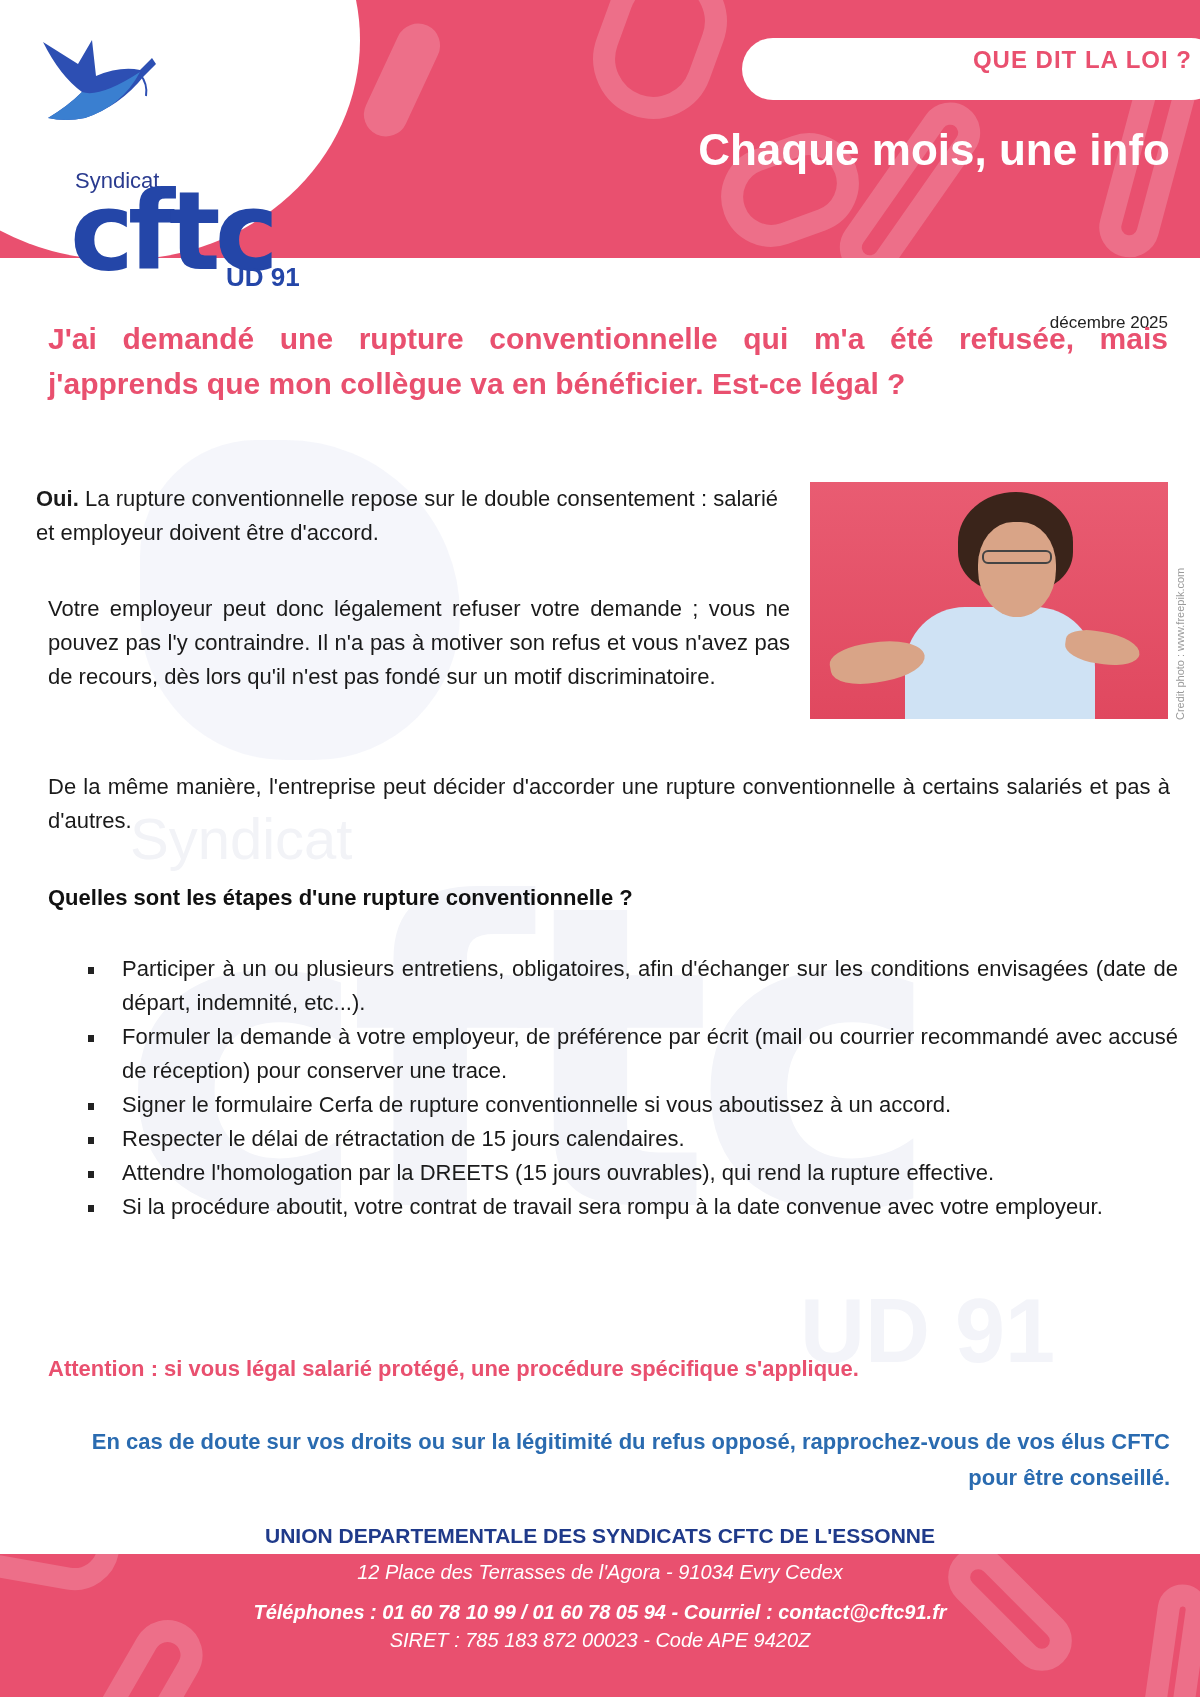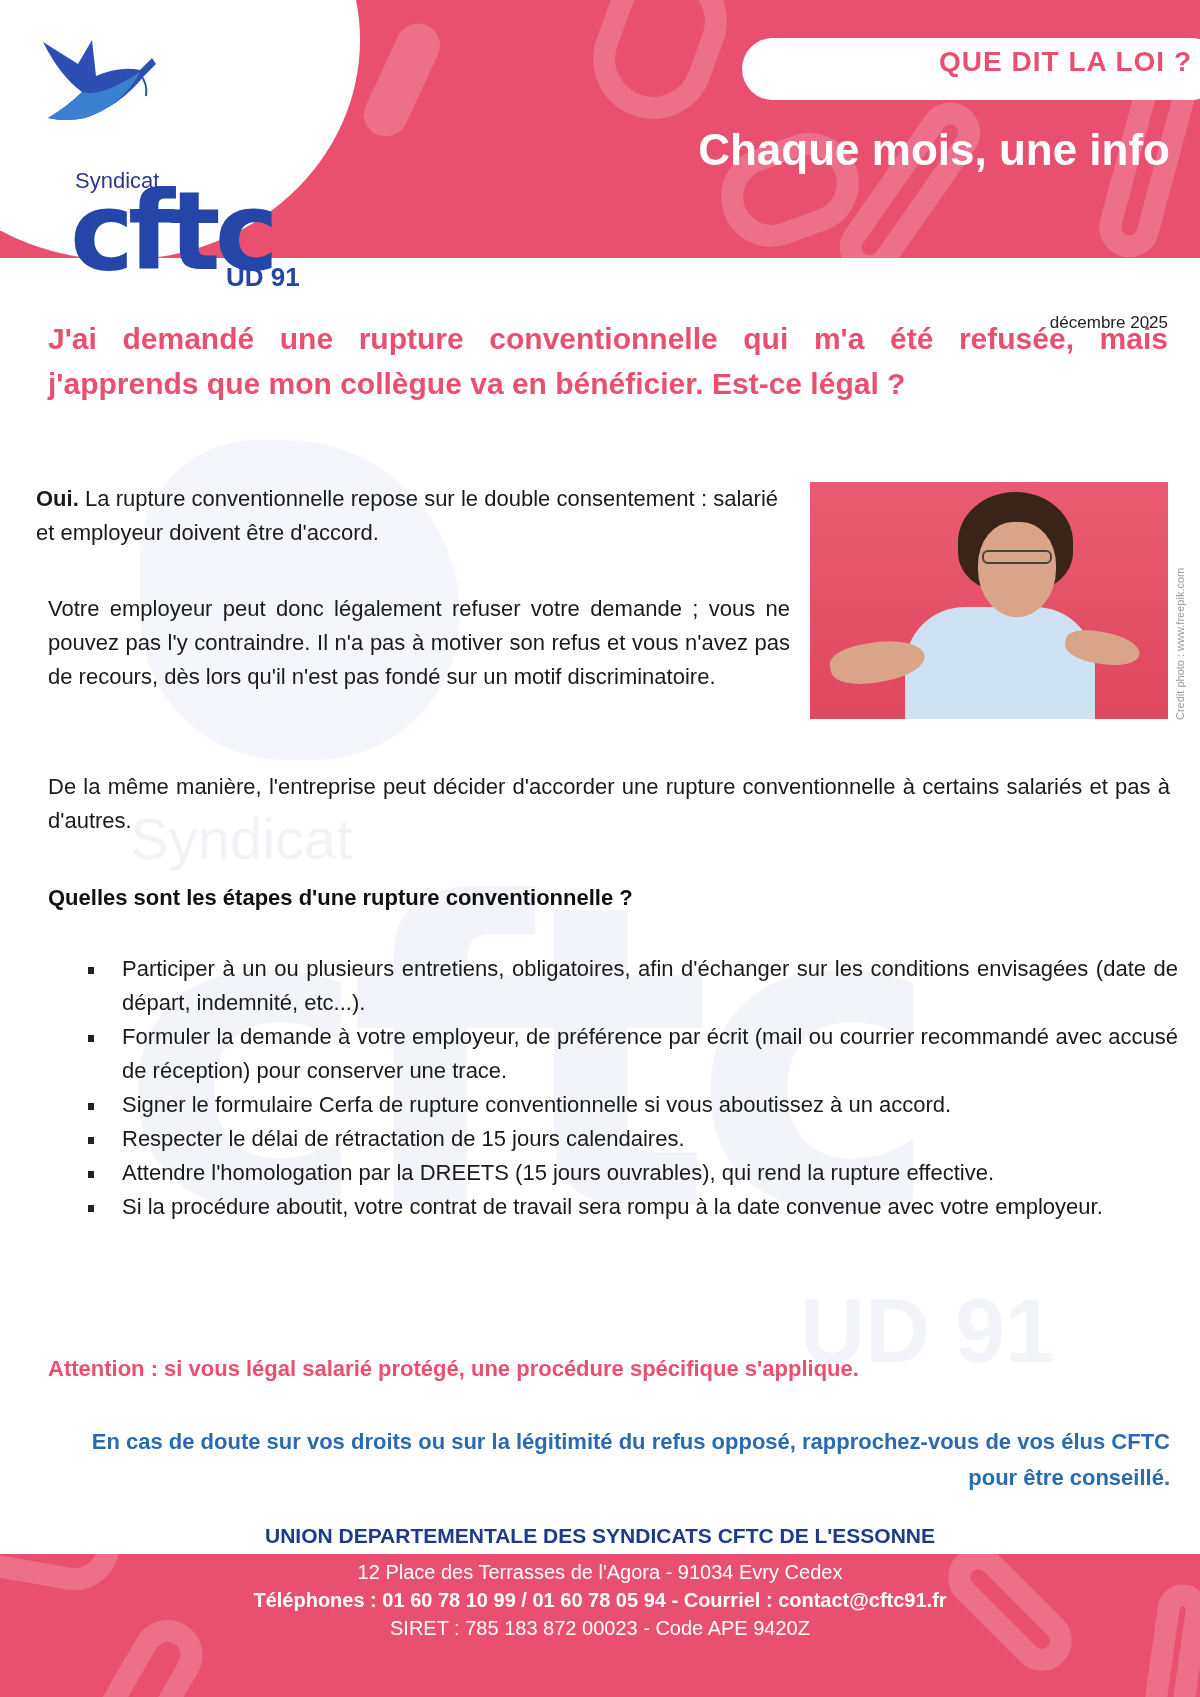--- a/index.html
+++ b/index.html
@@ -12,21 +12,21 @@
   .logo-bubble { position: absolute; left: -120px; top: -180px; width: 480px; height: 440px; background: #ffffff; border-radius: 50%; }
   .header-white-strip { position: absolute; left: 0; top: 258px; width: 1200px; height: 4px; background: #fff; }
 
   .logo { position: absolute; left: 40px; top: 36px; width: 280px; height: 260px; }
   .logo .dove { position: absolute; left: 0; top: 0; }
   .logo .syndicat { position: absolute; left: 35px; top: 132px; font-size: 22px; color: #2a3b8f; font-weight: normal; }
   .logo .cftc { position: absolute; left: 30px; top: 142px; font-family: "DejaVu Sans", sans-serif; font-size: 108px; font-weight: bold; letter-spacing: -6px; color: #2446a8; line-height: 1; }
   .logo .ud91 { position: absolute; left: 186px; top: 226px; font-size: 26px; font-weight: bold; color: #2446a8; }
 
   .que-dit { position: absolute; left: 742px; top: 38px; width: 480px; height: 62px; background: #fff; border-radius: 31px; }
-  .que-dit-text { position: absolute; right: 30px; top: 8px; font-size: 28px; font-weight: bold; color: #e9506f; letter-spacing: 1px; }
+  .que-dit-text { position: absolute; right: 30px; top: 8px; font-size: 24px; font-weight: bold; color: #e9506f; letter-spacing: 1px; }
   .tagline { position: absolute; right: 30px; top: 120px; text-align: right; color: #fff; font-size: 44px; font-weight: bold; line-height: 60px; }
 
   .date { position: absolute; right: 32px; top: 274px; font-size: 17px; color: #222; margin-top: 39px; }
 
   
   .watermark { position: absolute; left: 120px; top: 430px; width: 960px; height: 900px; pointer-events: none; }
   .wm-dove { position: absolute; left: 20px; top: 10px; width: 320px; height: 320px; background: #f3f4fa; border-radius: 40% 60% 50% 50%; opacity: .8; }
   .wm-syndicat { position: absolute; left: 10px; top: 375px; font-size: 58px; color: #f2f3f7; }
   .wm-cftc { position: absolute; left: 0; top: 420px; font-family: "DejaVu Sans", sans-serif; font-size: 420px; font-weight: bold; color: #f3f4f9; letter-spacing: -20px; line-height: 1; }
   .wm-ud { position: absolute; left: 680px; top: 850px; font-size: 90px; font-weight: bold; color: #f3f4f9; }
@@ -55,23 +55,23 @@
   .steps li { position: relative; padding-left: 44px; font-size: 22px; line-height: 34px; color: #1a1a1a; text-align: justify; }
   .steps li .bullet { position: absolute; left: 10px; top: 15px; width: 6px; height: 7px; background: #222; }
 
   .attention { position: absolute; left: 48px; top: 1356px; font-size: 22px; font-weight: bold; color: #e9506f; }
   .advice { position: absolute; left: 48px; top: 1424px; width: 1122px; font-size: 22px; font-weight: bold; color: #2a6bb0; line-height: 36px; text-align: right; }
 
   
   .union { position: absolute; left: 0; top: 1524px; width: 1200px; text-align: center; font-size: 21px; font-weight: bold; color: #1f3a8a; }
   .footer { position: absolute; left: 0; top: 1554px; width: 1200px; height: 143px; background: #e9506f; overflow: hidden; }
   .footer .squiggle { position: absolute; border: 22px solid rgba(255,255,255,0.18); border-radius: 60px; }
-  .footer-lines { position: absolute; left: 0; top: 4px; width: 1200px; text-align: center; color: #fff; }
+  .footer-lines { position: absolute; left: 0; top: 4px; width: 1200px; text-align: center; color: #fff; font-style: italic; }
   .footer-lines div { font-size: 20px; line-height: 28px; }
-  .footer-lines .bold { font-weight: bold; }
+  .footer-lines .bold { font-weight: bold; margin-top: 12px; }
   .footer-lines .small { font-size: 17px; }
 </style>
 </head>
 <body>
 
 <div class="header">
   <div class="squiggle" style="left:600px;top:-40px;width:120px;height:160px;transform:rotate(20deg);"></div>
   <div class="squiggle" style="left:880px;top:90px;width:60px;height:200px;transform:rotate(35deg);"></div>
   <div class="squiggle" style="left:1120px;top:40px;width:60px;height:220px;transform:rotate(15deg);"></div>
   <div class="squiggle" style="left:380px;top:20px;width:40px;height:120px;transform:rotate(25deg);"></div>

